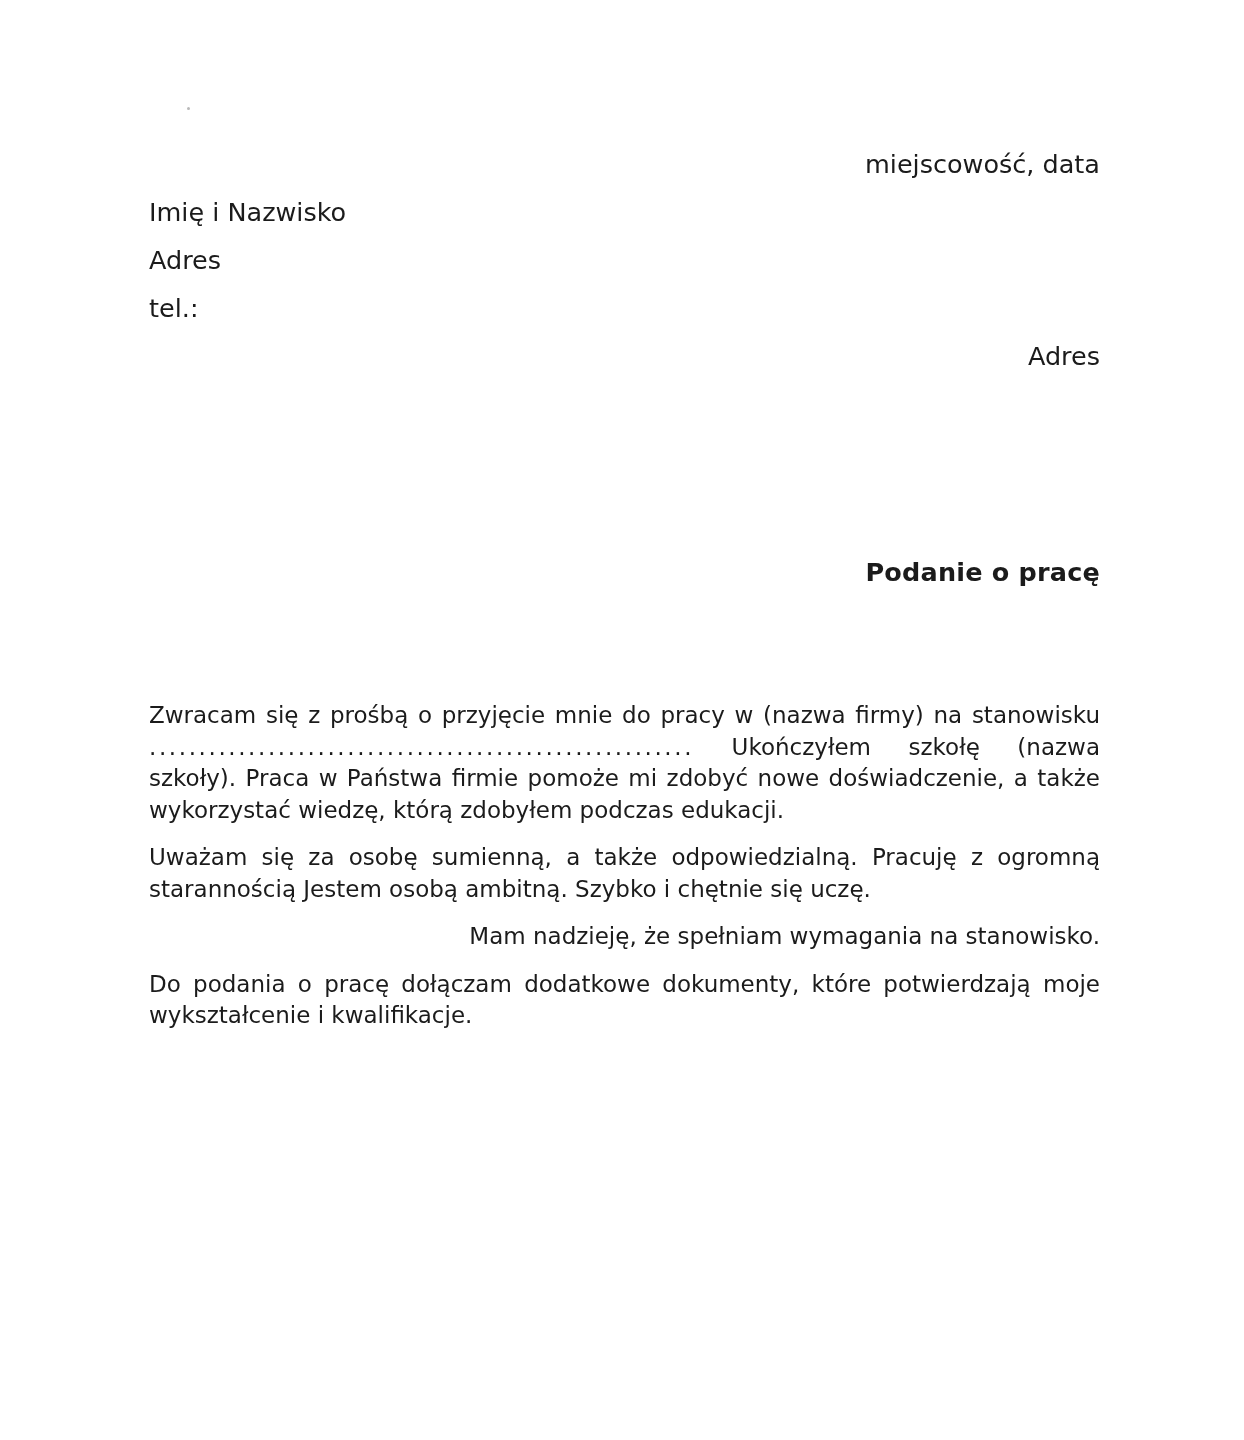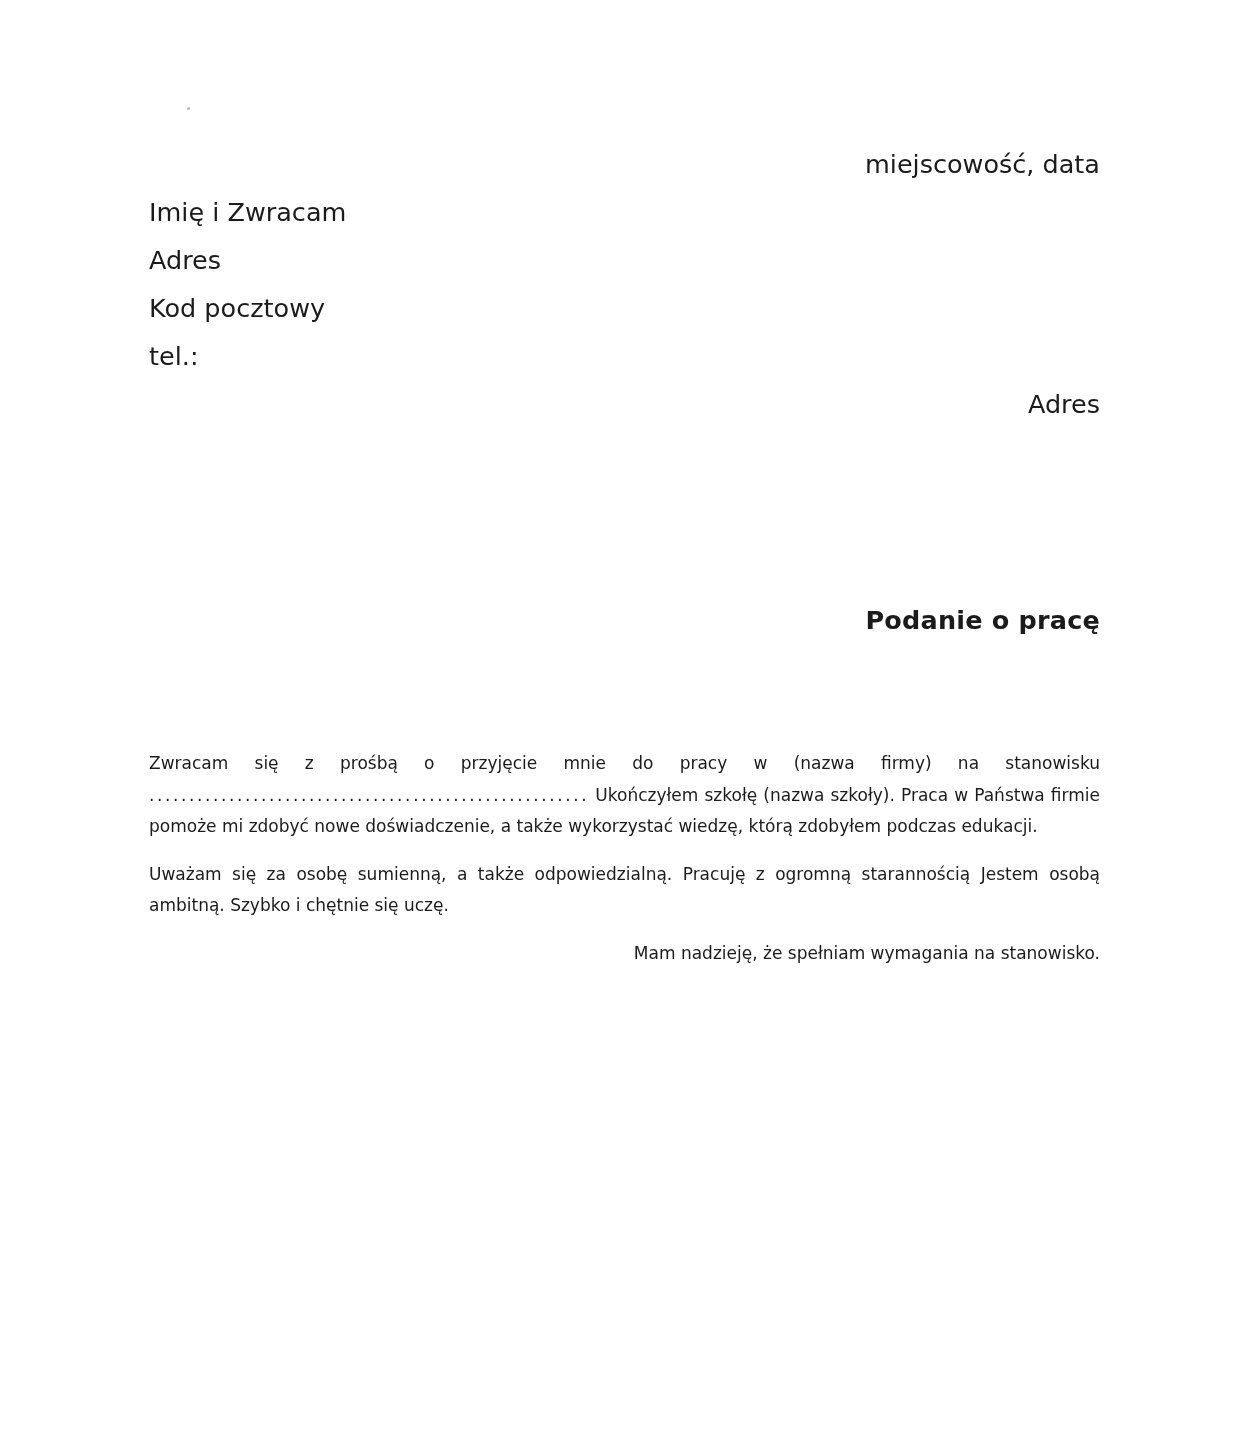--- a/index.html
+++ b/index.html
@@ -59,21 +59,21 @@
     font-size: 25.5px;
     font-weight: bold;
     letter-spacing: 0.2px;
     display: inline-block;
   }
 
   .body-wrap { margin-top: 113px; }
 
   p.body-par {
     margin: 0 0 16px 0;
-    font-size: 17px;
+    font-size: 23px;
     line-height: 31.5px;
     text-align: justify;
     text-justify: inter-word;
     hyphens: none;
   }
   p.body-par.last { margin-bottom: 0; }
   p.body-par.no-justify { text-align: right; }
 
   .dotfill {
     letter-spacing: 2.6px;
@@ -86,39 +86,39 @@
 
   <span class="artifact-mark"></span>
 
   <div class="content">
 
     <div class="spacer-top"></div>
 
     <div class="hdr-line hdr-right">miejscowość, data</div>
 
     <div class="sender-block">
-      <div class="hdr-line hdr-left">Imię i Zwracam</div>
+      <div class="hdr-line hdr-left">Imię i Nazwisko</div>
       <div class="hdr-line hdr-left">Adres</div>
-      <div class="hdr-line hdr-left">Kod pocztowy</div>
       <div class="hdr-line hdr-left">tel.:</div>
     </div>
 
     <div class="company-block">
       <div class="hdr-line hdr-right">Adres</div>
     </div>
 
     <div class="title-wrap">
       <span class="doc-title">Podanie o pracę</span>
     </div>
 
     <div class="body-wrap">
 
       <p class="body-par"><span>Zwracam się z prośbą o przyjęcie mnie do pracy w (nazwa firmy) na stanowisku </span><span class="dotfill">.......................................................</span><span> Ukończyłem szkołę (nazwa szkoły). Praca w Państwa firmie pomoże mi zdobyć nowe doświadczenie, a także wykorzystać wiedzę, którą zdobyłem podczas edukacji.</span></p>
 
       <p class="body-par">Uważam się za osobę sumienną, a także odpowiedzialną. Pracuję z ogromną starannością Jestem osobą ambitną. Szybko i chętnie się uczę.</p>
 
 
       <p class="body-par no-justify">Mam nadzieję, że spełniam wymagania na stanowisko.</p>
 
+      <p class="body-par last">Do podania o pracę dołączam dodatkowe dokumenty, które potwierdzają moje wykształcenie i kwalifikacje.</p>
 
     </div>
   </div>
 </div>
 
 </body></html>

